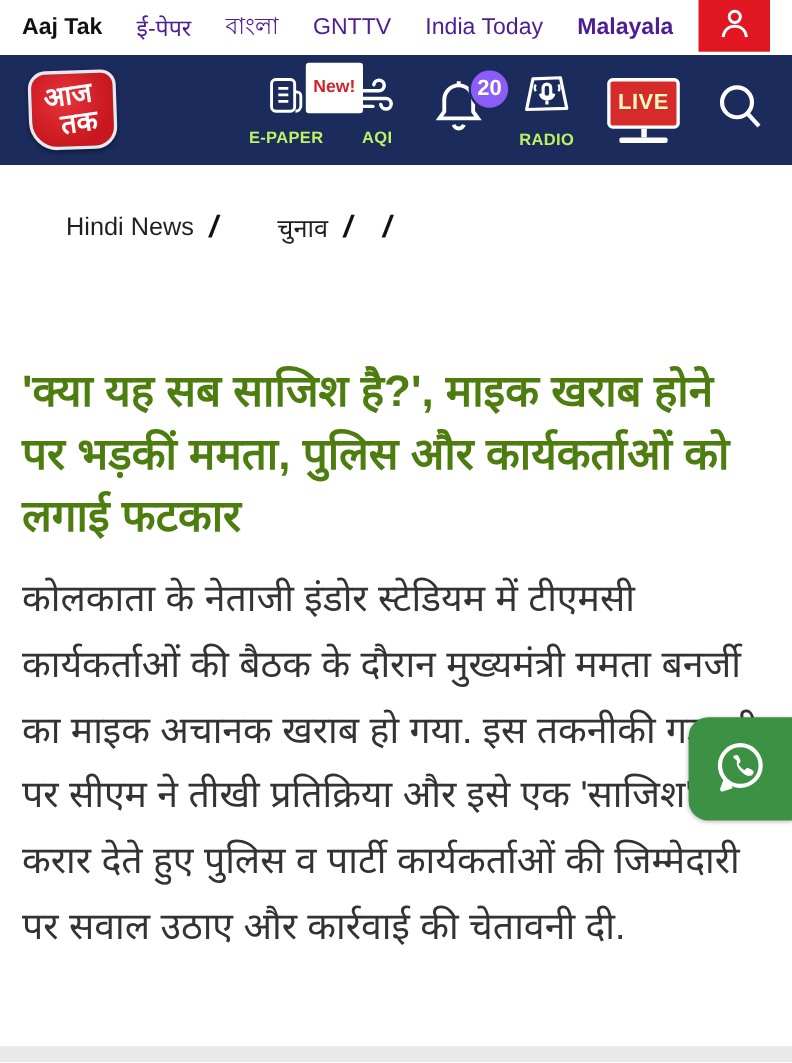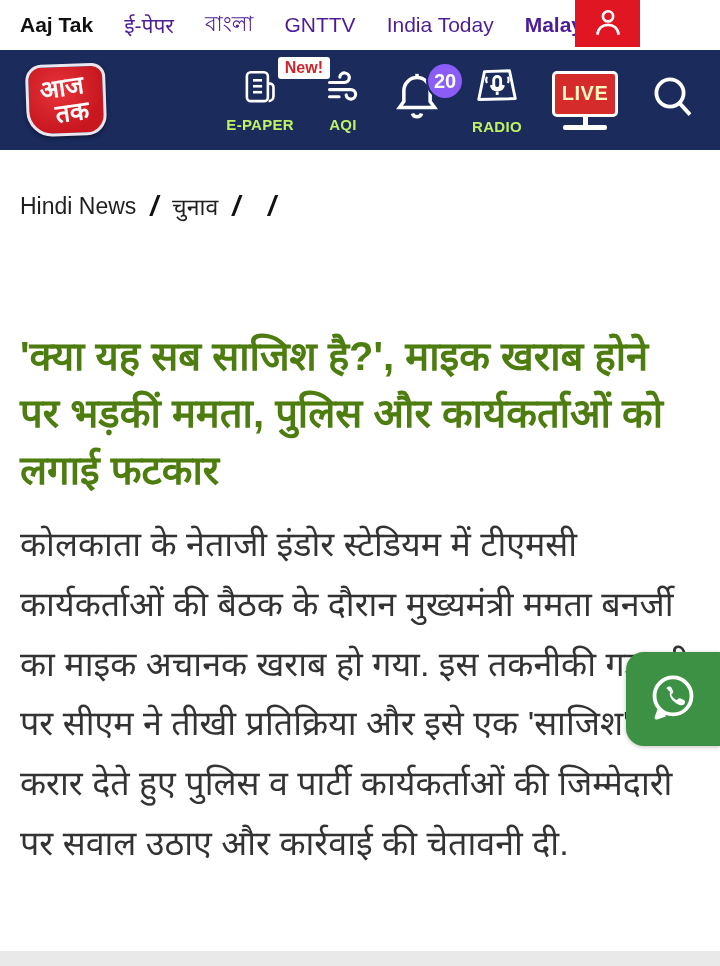--- a/index.html
+++ b/index.html
@@ -5,21 +5,21 @@
   * { margin:0; padding:0; box-sizing:border-box; }
   html,body { background:#fff; }
   body { font-family:"Liberation Sans","DejaVu Sans",sans-serif; }
   .page {
     position:relative; width:720px; height:966px; margin:0 auto;
     background:#fff; overflow:hidden;
   }
 
   
   .topbar {
-    position:absolute; left:0; top:0; width:640px; height:50px;
+    position:absolute; left:0; top:0; width:700px; height:50px;
     background:#fff; display:flex; align-items:center; padding-left:20px;
   }
   .topbar .brand { font-size:21px; color:#4c1d95; margin-right:31px; white-space:nowrap; cursor:pointer; }
   .topbar .brand.active { color:#111; font-weight:700; }
   .topbar .brand.truncated { max-width:88px; overflow:hidden;font-weight:bold; }
   .account-btn {
     position:absolute; right:0; top:0; width:65px; height:47px;
     background:#e01623; display:flex; align-items:center; justify-content:center; cursor:pointer;
   }
 
@@ -39,42 +39,42 @@
   }
   .logo .l1 { font-size:25px; transform:translateX(-4px) rotate(-6deg); }
   .logo .l2 { font-size:25px; transform:translateX(6px) rotate(-6deg); }
 
   .hdr-nav { display:flex; align-items:center; margin-left:auto; margin-right:24px; gap:30px; }
   .hdr-item { display:flex; flex-direction:column; align-items:center; cursor:pointer; position:relative; }
   .hdr-label { color:#bef264; font-size:15px; font-weight:700; margin-top:3px; letter-spacing:.3px; }
 
   .new-badge {
     position:absolute; top:-10px; right:-36px; background:#fff; color:#d0232b;
-    font-size:16px; font-weight:800; padding:0 7px; border-radius:3px; line-height:22px;
+    font-size:16px; font-weight:800; padding:12px 7px; border-radius:3px; line-height:22px;
   }
   .bell-wrap { position:relative; }
   .bell-badge {
     position:absolute; top:-8px; right:-22px; width:38px; height:38px; border-radius:50%;
     background:#8b5cf6; color:#fff; font-size:20px; font-weight:700;
     display:flex; align-items:center; justify-content:center; border:2px solid #1a2b5c;
   }
   .tv {
     width:66px; height:46px; background:#d52b2b; border:3px solid #fff; border-radius:5px;
     display:flex; align-items:center; justify-content:center;
     color:#fef9c3; font-weight:800; font-size:20px; letter-spacing:.5px;
   }
   .tv-stand { width:5px; height:8px; background:#fff; margin:0 auto; }
   .tv-base { width:44px; height:5px; background:#fff; margin:0 auto; border-radius:2px; }
 
   
   .breadcrumb {
     position:absolute; left:20px; top:190px; width:680px;
     display:flex; align-items:center; font-size:23px; color:#1f1f1f;
   }
-  .breadcrumb .crumb { cursor:pointer; }
+  .breadcrumb .crumb { cursor:pointer;margin-left:40px; }
   .breadcrumb .sep { font-weight:800; font-style:italic; font-size:28px; margin:0 14px; color:#111; }
 
   
   .cat-badge {
     position:absolute; left:20px; top:248px;
     background:#d0232b; color:#fff; font-size:27px; padding:8px 16px 10px;
     cursor:pointer; white-space:nowrap;
   }
   .headline {
     position:absolute; left:20px; top:328px; width:672px;

